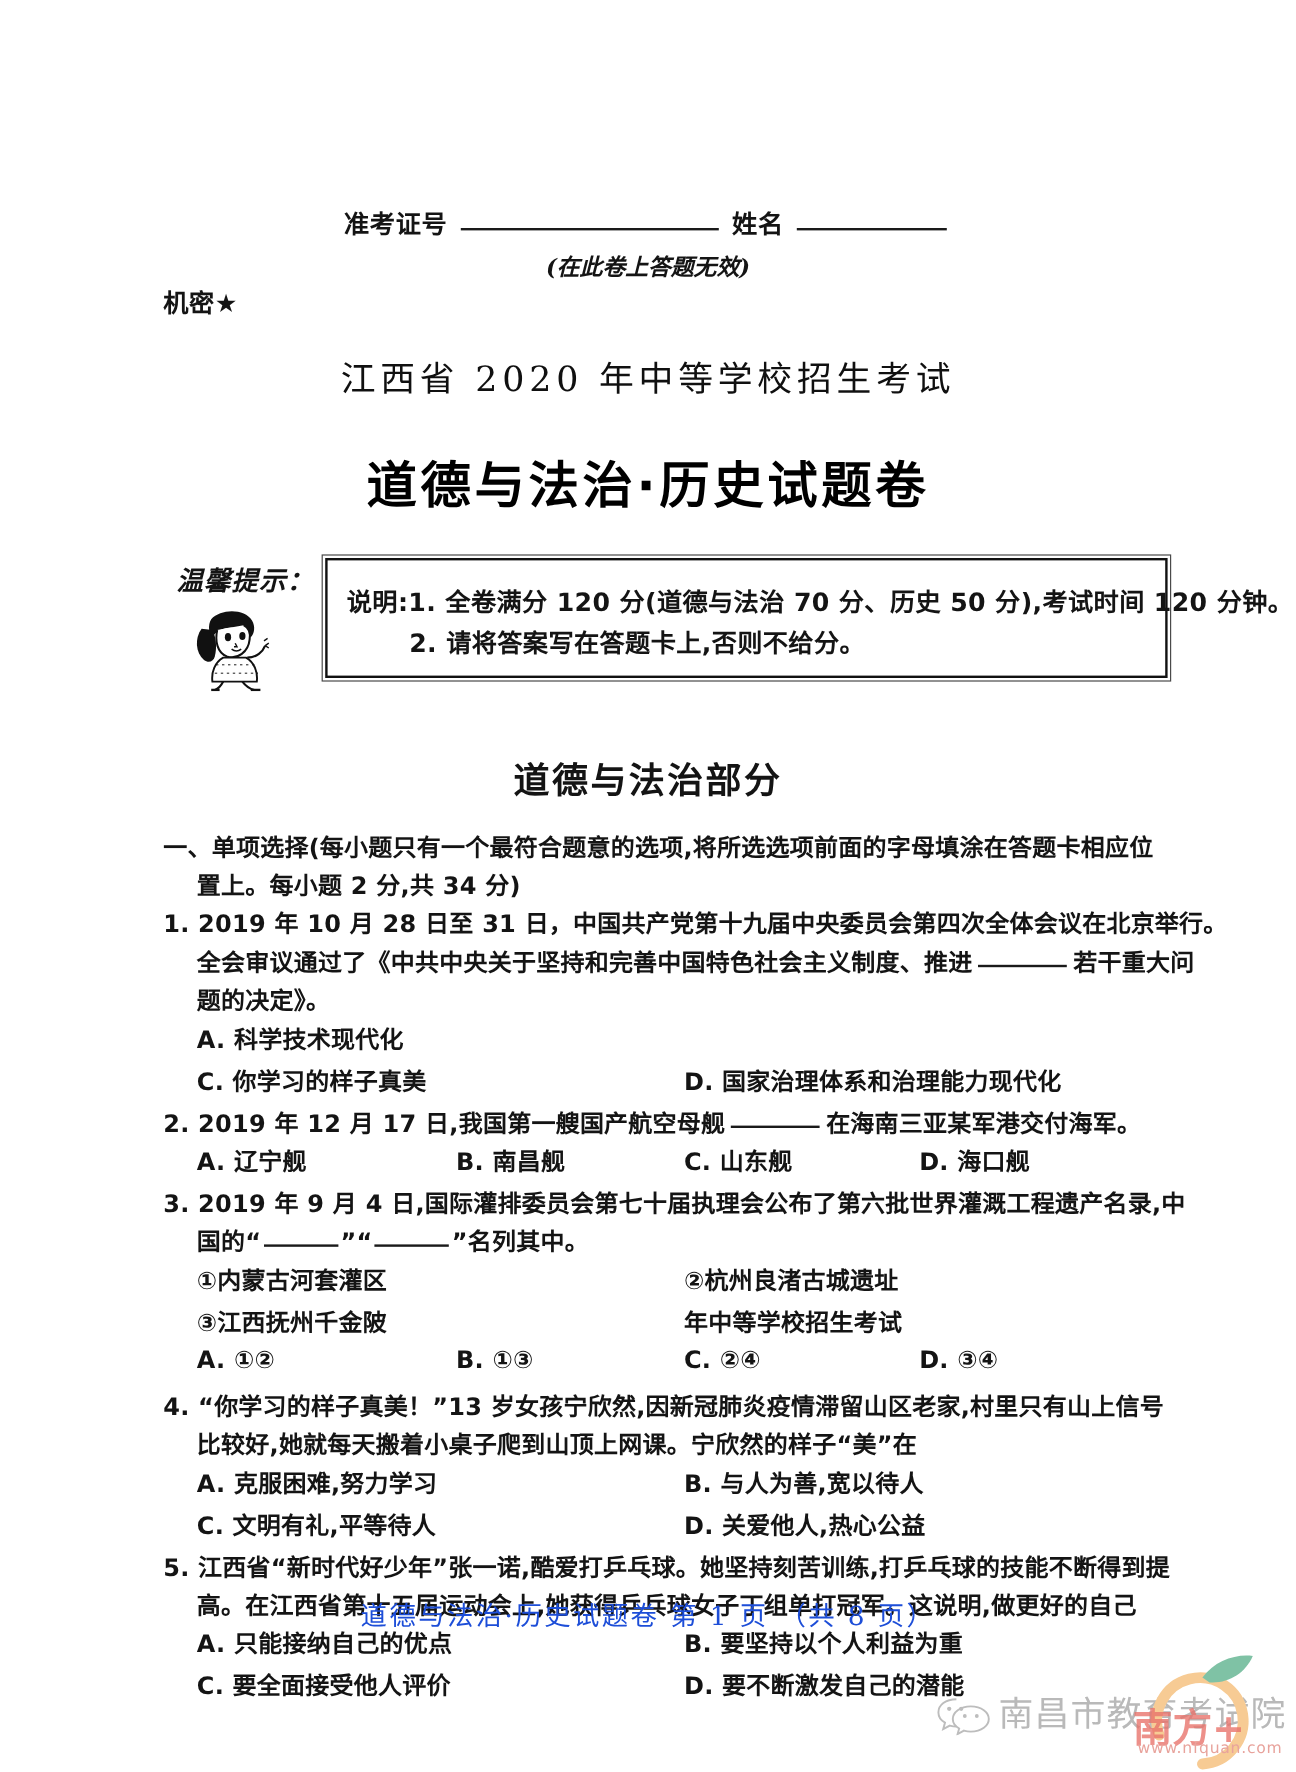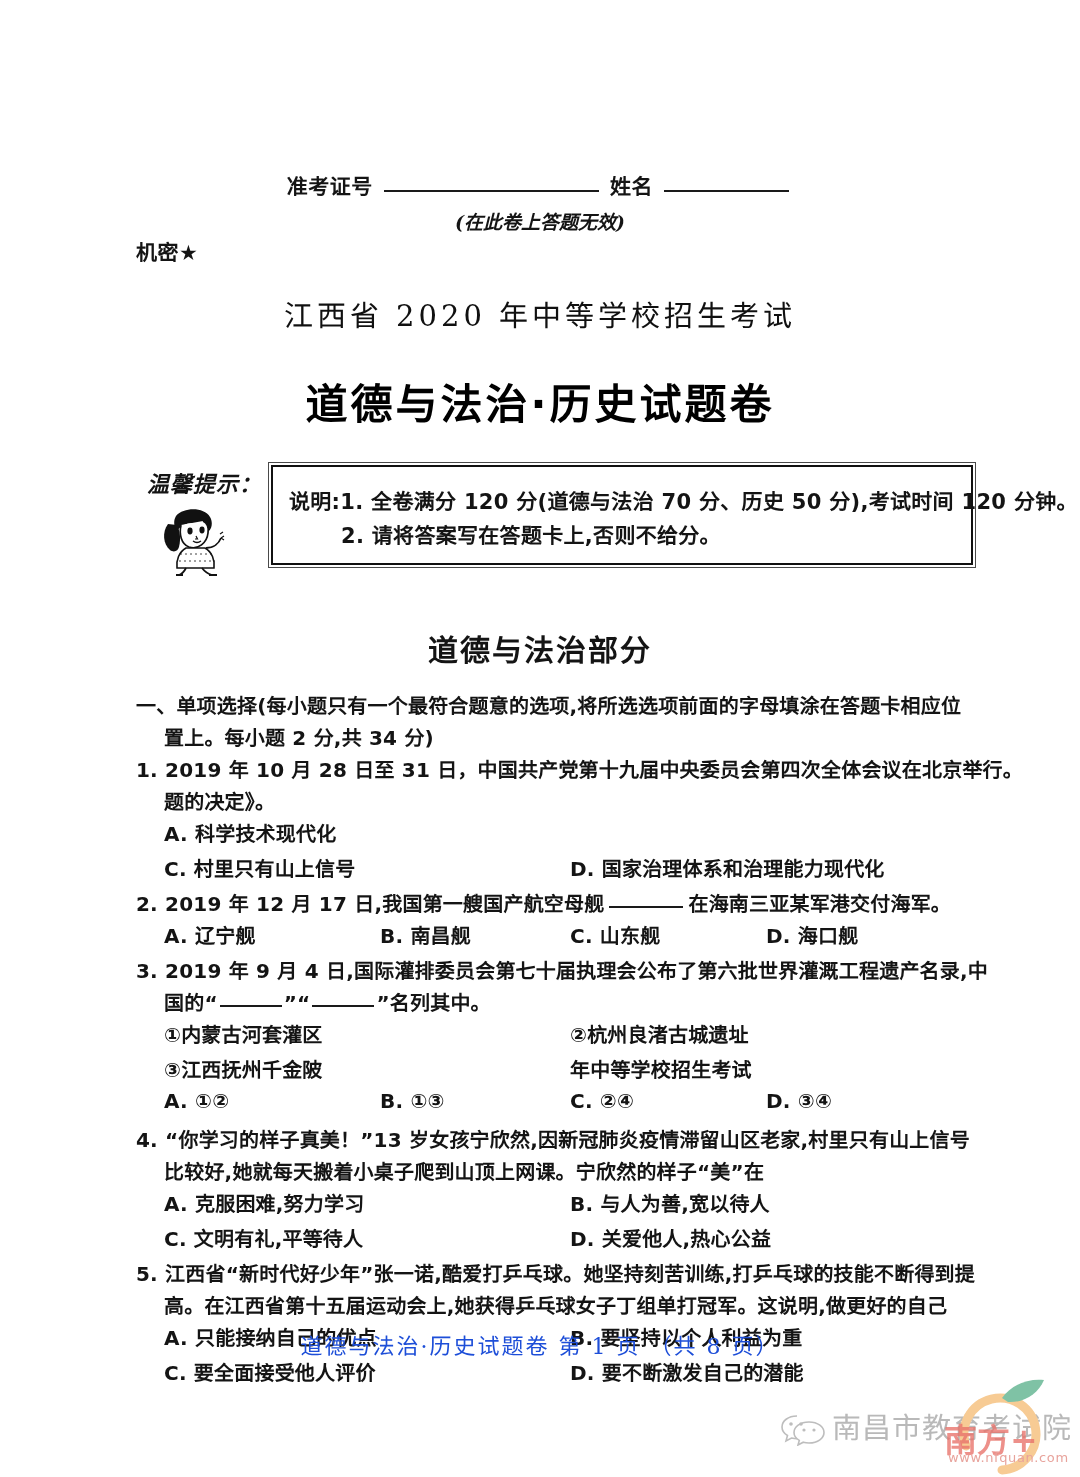--- a/index.html
+++ b/index.html
@@ -324,26 +324,29 @@
     <div class="q-block">
       <div class="para sec-intro">一、单项选择(每小题只有一个最符合题意的选项,将所选选项前面的字母填涂在答题卡相应位</div>
       <div class="para sec-intro hang">置上。每小题 2 分,共 34 分)</div>
     </div>
 
     <div class="q-block">
       <div class="para qline">
         <span>1.</span>
         <span>2019 年 10 月 28 日至 31 日，中国共产党第十九届中央委员会第四次全体会议在北京举行。</span>
       </div>
+      <div class="para qline hang">
+        <span>全会审议通过了《中共中央关于坚持和完善中国特色社会主义制度、推进</span><span class="blank"></span><span>若干重大问</span>
+      </div>
       <div class="para qline hang">题的决定》。</div>
       <div class="opt-row">
         <span class="opt h2a">A. 科学技术现代化</span>
       </div>
       <div class="opt-row">
-        <span class="opt h2a">C. 村里只有山上信号</span>
+        <span class="opt h2a">C. 你学习的样子真美</span>
         <span class="opt h2b">D. 国家治理体系和治理能力现代化</span>
       </div>
     </div>
 
     <div class="q-block">
       <div class="para qline">
         <span>2.</span>
         <span>2019 年 12 月 17 日,我国第一艘国产航空母舰</span><span class="blank"></span><span>在海南三亚某军港交付海军。</span>
       </div>
       <div class="opt-row">

